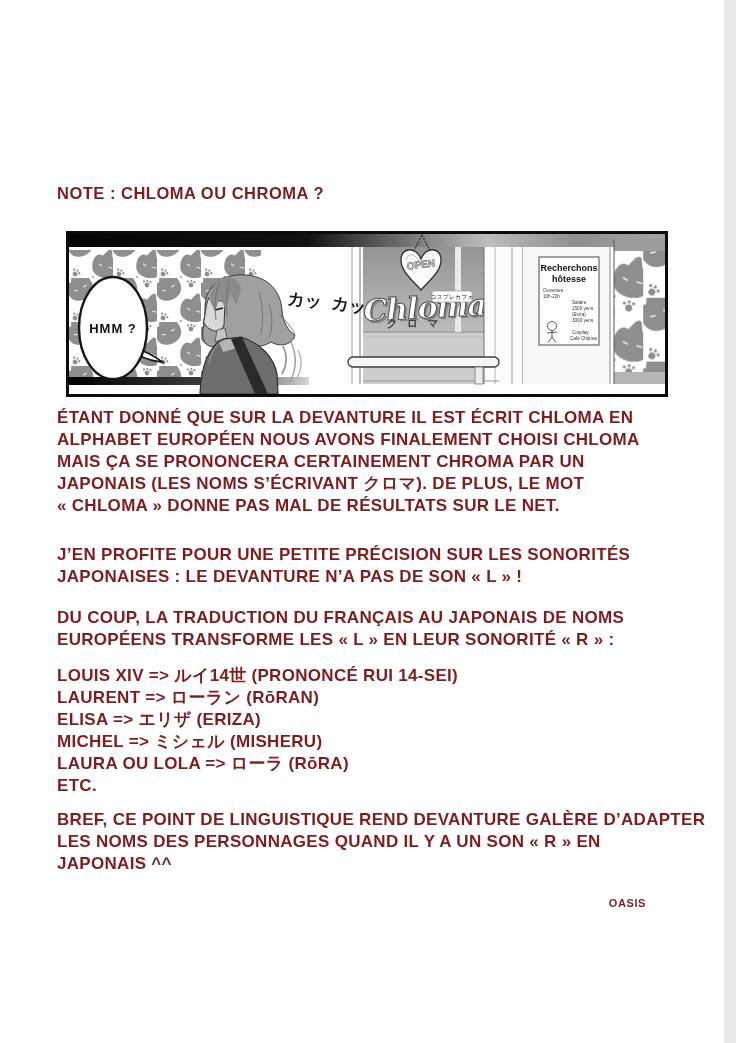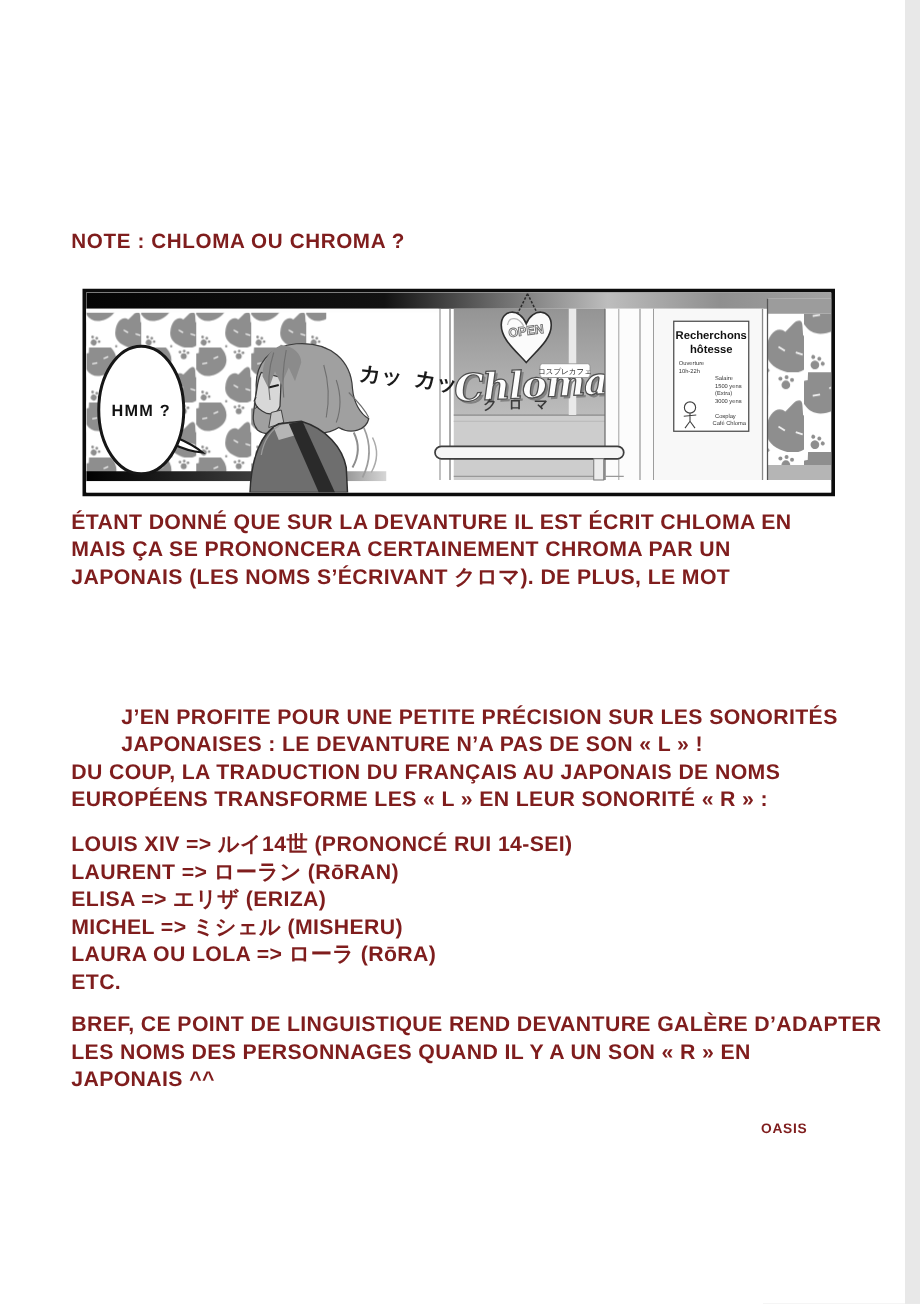--- a/index.html
+++ b/index.html
@@ -14,21 +14,21 @@
   .panel{
     position:absolute;left:66px;top:231px;width:602px;height:166px;
     border:3px solid #0c0c0c;box-sizing:border-box;background:#fff;
   }
   .panel svg{display:block;}
   .para{
     position:absolute;left:57px;font-size:17px;font-weight:bold;
     letter-spacing:0.3px;line-height:22px;white-space:nowrap;
   }
   .p1{top:407px;}
-  .p2{top:563px;margin-left:40px;}
+  .p2{top:544px;}
   .p3{top:607px;}
   .plist{top:665px;}
   .p4{top:809px;}
   .signature{
     position:absolute;right:78px;top:897px;
     font-size:11px;font-weight:bold;letter-spacing:0.6px;
   }
   .comic-svg-text{font-family:"Liberation Sans","DejaVu Sans",sans-serif;}
 </style>
 </head>
@@ -192,22 +192,24 @@
         <path d="M150,108 C158,104 168,104 175,108 L180,120 L168,114 L154,118 Z" fill="#b5b5b5"></path>
         <path d="M162,105 L173,103 L199,160 L186,160 Z" fill="#2a2a2a"></path>
         <path d="M140,130 C142,118 148,110 154,107" stroke="#9c9c9c" fill="none"></path>
         <path d="M150,48 Q144,66 147,86 M160,46 Q156,66 158,84 M190,58 Q196,78 192,100 M200,70 Q206,88 200,104 M210,80 Q222,92 226,100" stroke="#6f6f6f" stroke-width="0.9" fill="none"></path>
       </g>
     </svg>
   </div>
 
   <div class="para p1">
       <div>ÉTANT DONNÉ QUE SUR LA DEVANTURE IL EST ÉCRIT CHLOMA EN</div>
+      <div>ALPHABET EUROPÉEN NOUS AVONS FINALEMENT CHOISI CHLOMA</div>
       <div>MAIS ÇA SE PRONONCERA CERTAINEMENT CHROMA PAR UN</div>
       <div>JAPONAIS (LES NOMS S’ÉCRIVANT クロマ). DE PLUS, LE MOT</div>
+      <div>« CHLOMA » DONNE PAS MAL DE RÉSULTATS SUR LE NET.</div>
     </div>
   <div class="para p2">
       <div>J’EN PROFITE POUR UNE PETITE PRÉCISION SUR LES SONORITÉS</div>
       <div>JAPONAISES : LE DEVANTURE N’A PAS DE SON « L » !</div>
     </div>
   <div class="para p3">
       <div>DU COUP, LA TRADUCTION DU FRANÇAIS AU JAPONAIS DE NOMS</div>
       <div>EUROPÉENS TRANSFORME LES « L » EN LEUR SONORITÉ « R » :</div>
     </div>
   <div class="para plist">

